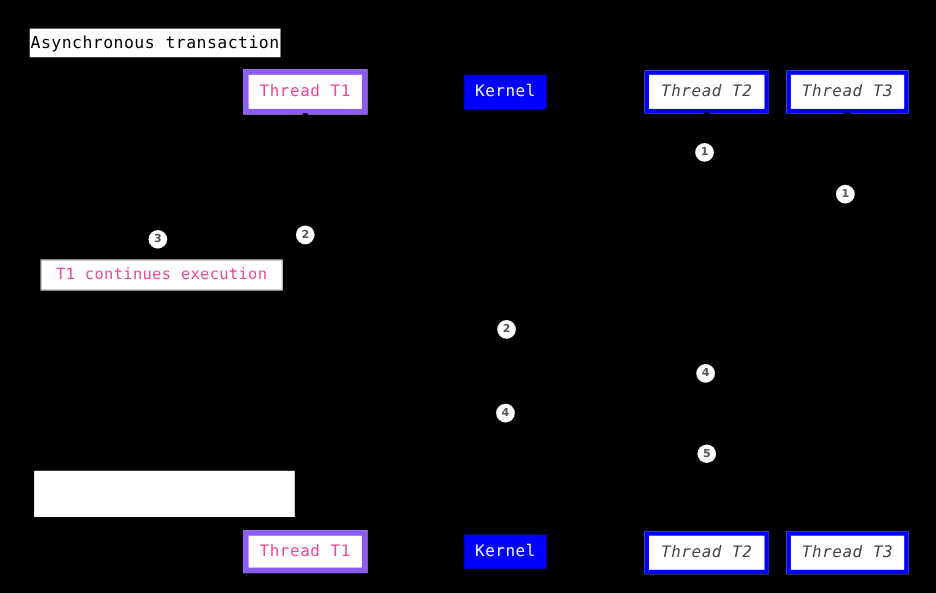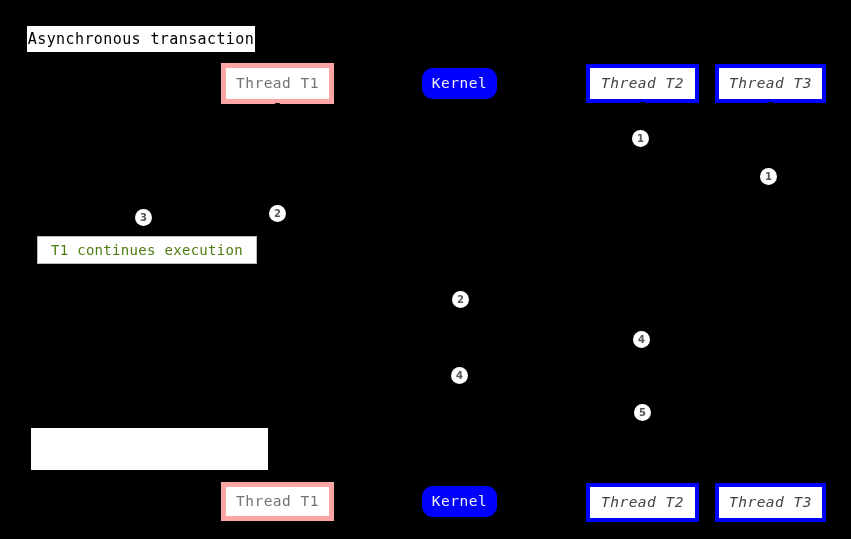--- a/index.html
+++ b/index.html
@@ -32,49 +32,48 @@
     background: #ffffff;
     color: #000000;
     font-size: 15px;
     letter-spacing: 0.4px;
     font-family: "DejaVu Sans Mono", "Liberation Mono", monospace;
   }
 
   
   .box-red {
     background: #ffffff;
-    color: #737373;
-    border: 5px solid #fca5a5;
+    color: #ec4899;
+    border: 5px solid #8b5cf6;
     font-size: 14.5px;
     letter-spacing: 0.5px;
   }
 
   
   .box-blue {
     background: #ffffff;
     color: #444444;
     border: 4px solid #0000ff;
     font-size: 14.5px;
     letter-spacing: 0.5px;
     font-style: italic;
   }
 
   
   .box-kernel {
     background: #0000ff;
     color: #f2f2f2;
     font-size: 14.5px;
     letter-spacing: 0.5px;
-    border-radius: 11px;
   }
 
   
   .note-box {
     background: #ffffff;
-    color: #4d7c0f;
+    color: #ec4899;
     font-size: 14px;
     letter-spacing: 0.3px;
     border: 1px solid #b8b8b8;
   }
 
   
   .note-empty {
     background: #ffffff;
     border: 0;
   }

